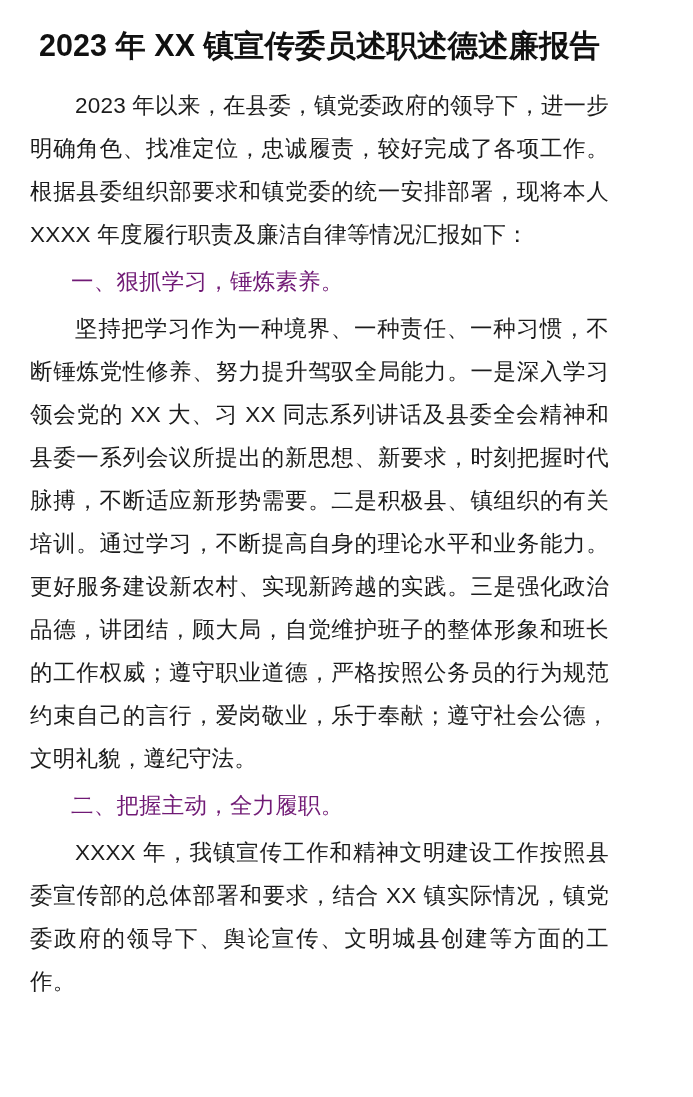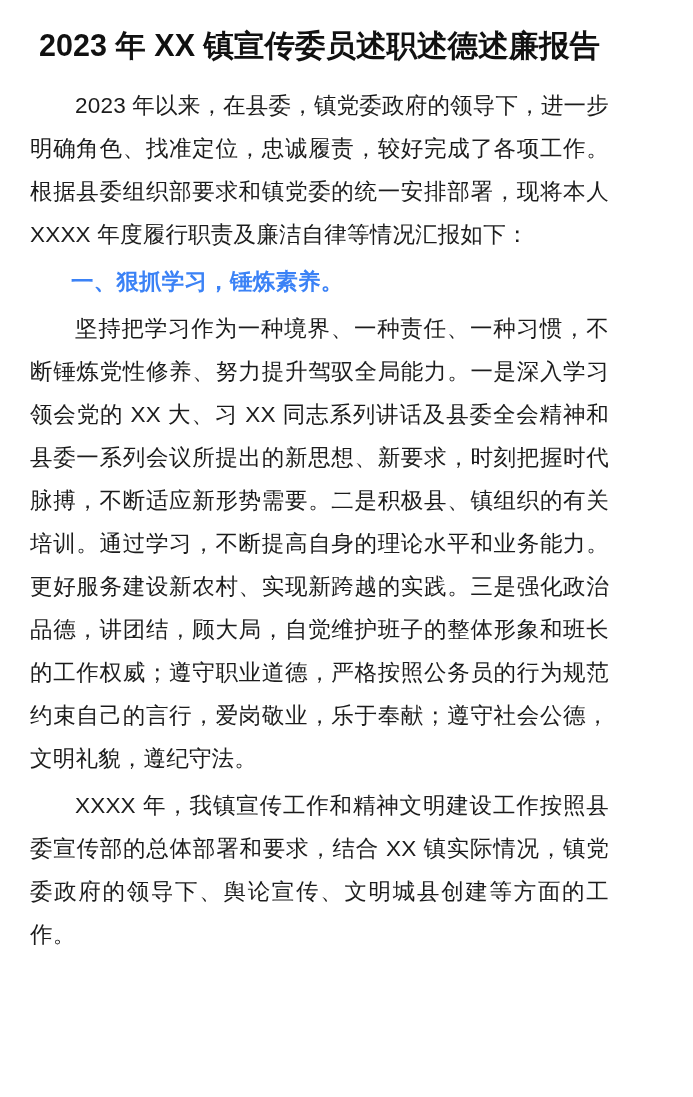--- a/index.html
+++ b/index.html
@@ -37,34 +37,35 @@
     color: #1c1c1c;
     text-indent: 2em;
     margin: 4px;
     text-align: justify;
     text-justify: inter-ideograph;
     letter-spacing: 0.2px;
   }
   .heading {
     font-size: 22.5px;
     line-height: 43px;
-    color: #3b82f6;
-    font-weight: bold;
+    color: #701a75;
+    font-weight: normal;
     text-indent: 2em;
     margin: 0;
     letter-spacing: 0.2px;
   }
 </style>
 </head>
 <body>
 
 <div class="page">
   <h1 class="doc-title">2023 年 XX 镇宣传委员述职述德述廉报告</h1>
 
   <p class="para">2023 年以来，在县委，镇党委政府的领导下，进一步明确角色、找准定位，忠诚履责，较好完成了各项工作。根据县委组织部要求和镇党委的统一安排部署，现将本人 XXXX 年度履行职责及廉洁自律等情况汇报如下：</p>
 
   <p class="heading">一、狠抓学习，锤炼素养。</p>
 
   <p class="para">坚持把学习作为一种境界、一种责任、一种习惯，不断锤炼党性修养、努力提升驾驭全局能力。一是深入学习领会党的 XX 大、习 XX 同志系列讲话及县委全会精神和县委一系列会议所提出的新思想、新要求，时刻把握时代脉搏，不断适应新形势需要。二是积极县、镇组织的有关培训。通过学习，不断提高自身的理论水平和业务能力。更好服务建设新农村、实现新跨越的实践。三是强化政治品德，讲团结，顾大局，自觉维护班子的整体形象和班长的工作权威；遵守职业道德，严格按照公务员的行为规范约束自己的言行，爱岗敬业，乐于奉献；遵守社会公德，文明礼貌，遵纪守法。</p>
 
+  <p class="heading">二、把握主动，全力履职。</p>
 
   <p class="para">XXXX 年，我镇宣传工作和精神文明建设工作按照县委宣传部的总体部署和要求，结合 XX 镇实际情况，镇党委政府的领导下、舆论宣传、文明城县创建等方面的工作。</p>
 </div>
 
 </body></html>

